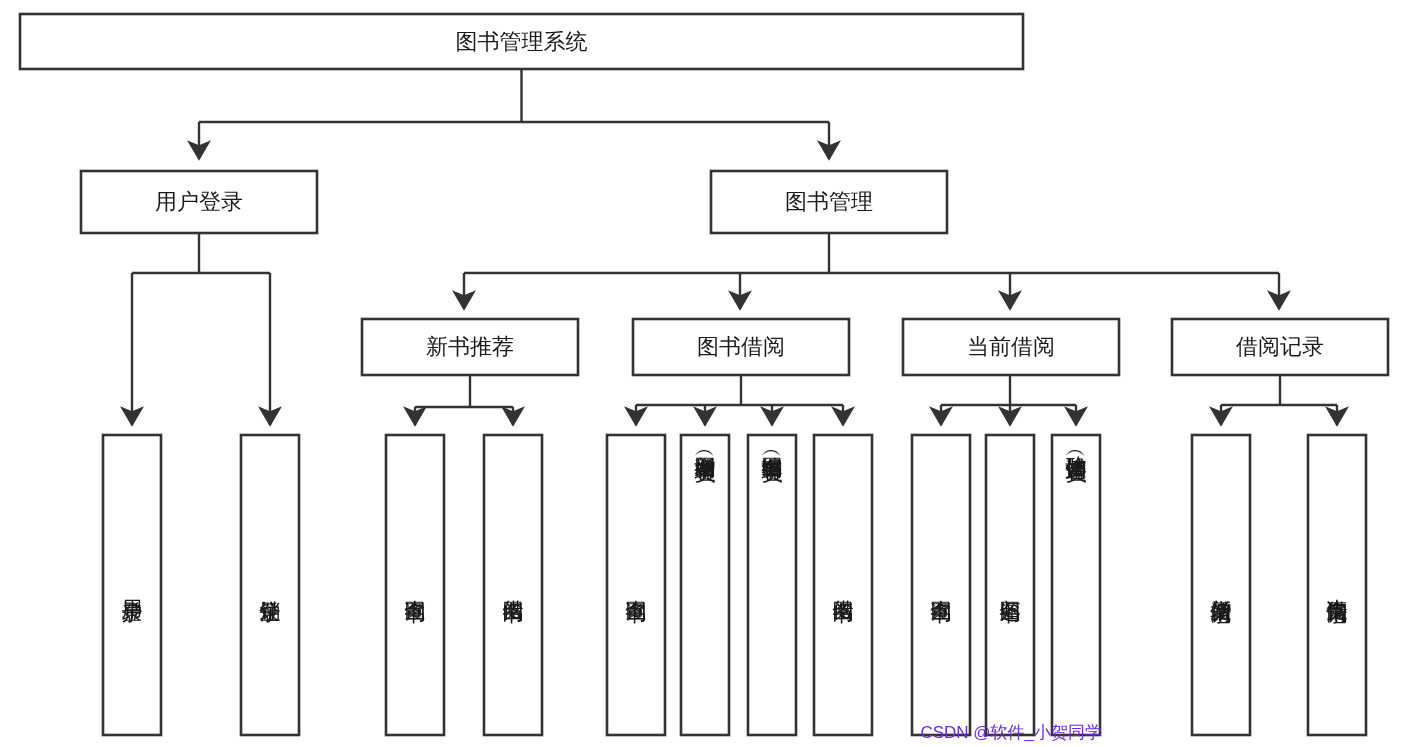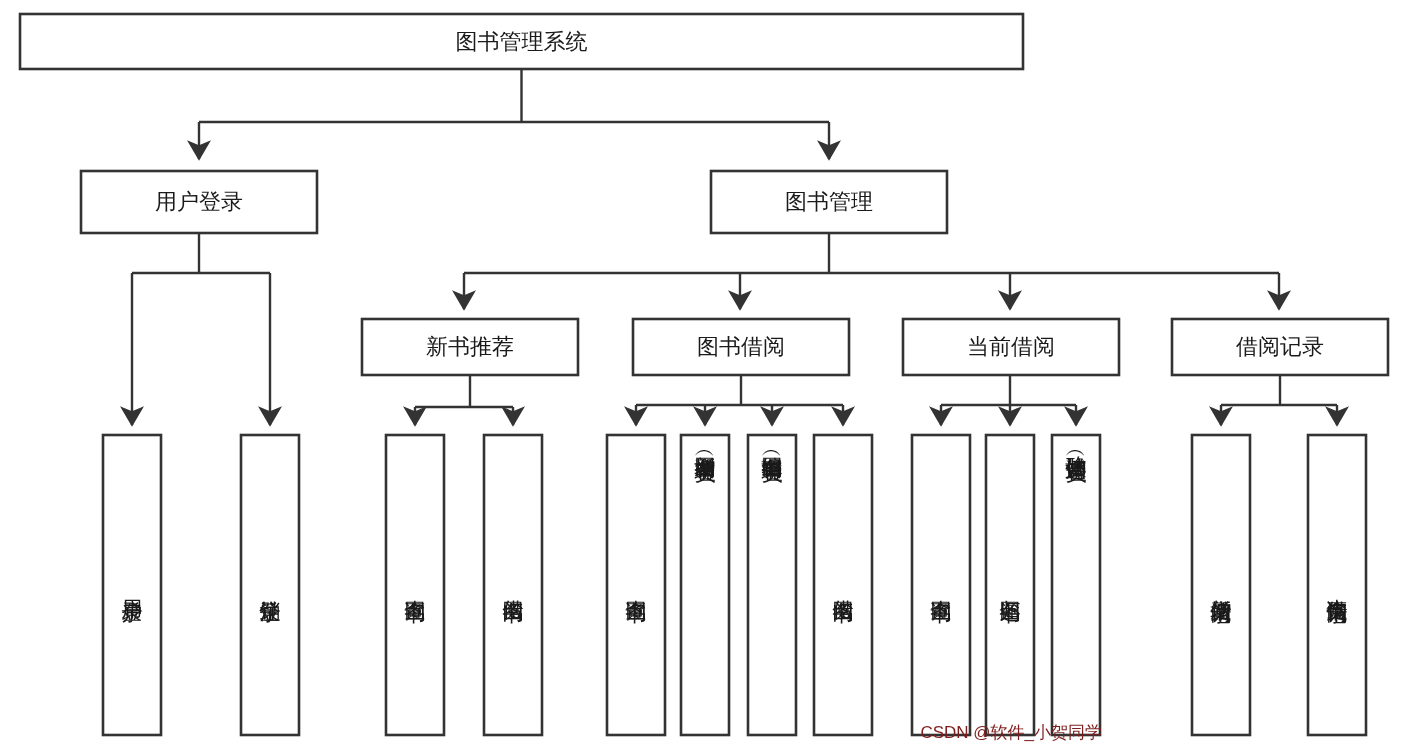--- a/index.html
+++ b/index.html
@@ -66,21 +66,21 @@
     color: #1a1a1a;
     letter-spacing: 1px;
     white-space: nowrap;
   }
   .watermark {
     position: absolute;
     right: 8px;
     bottom: 4px;
     font-family: "Liberation Sans", "DejaVu Sans", sans-serif;
     font-size: 17px;
-    color: #7f1d1d;
+    color: #6d28d9;
     white-space: nowrap;
   }
 </style>
 </head>
 <body>
 
 <div id="diagram-root">
 
   <svg class="diagram" viewBox="0 0 1405 747">
     <defs>

